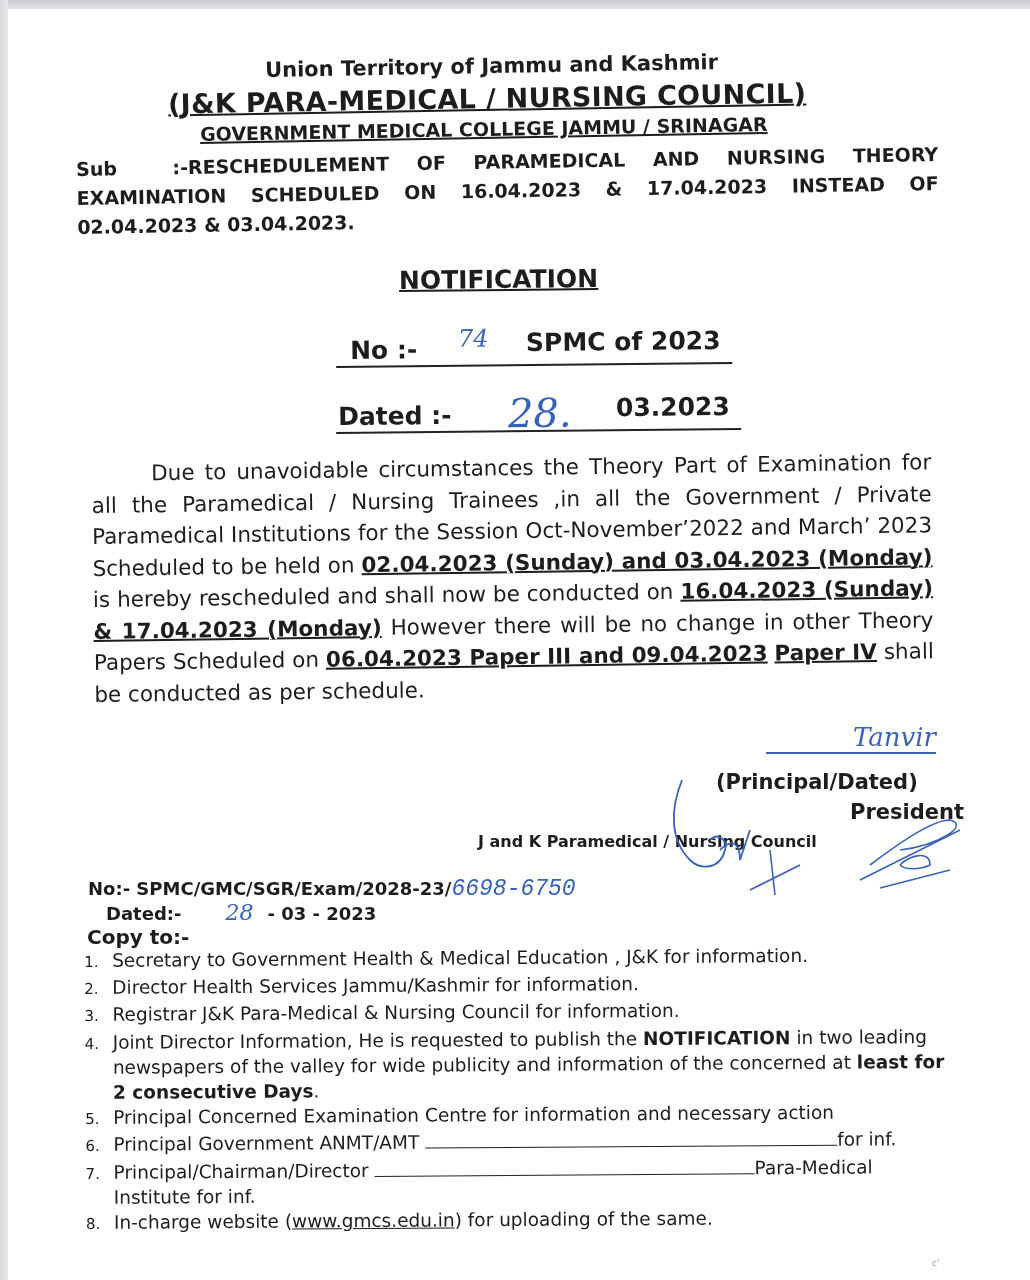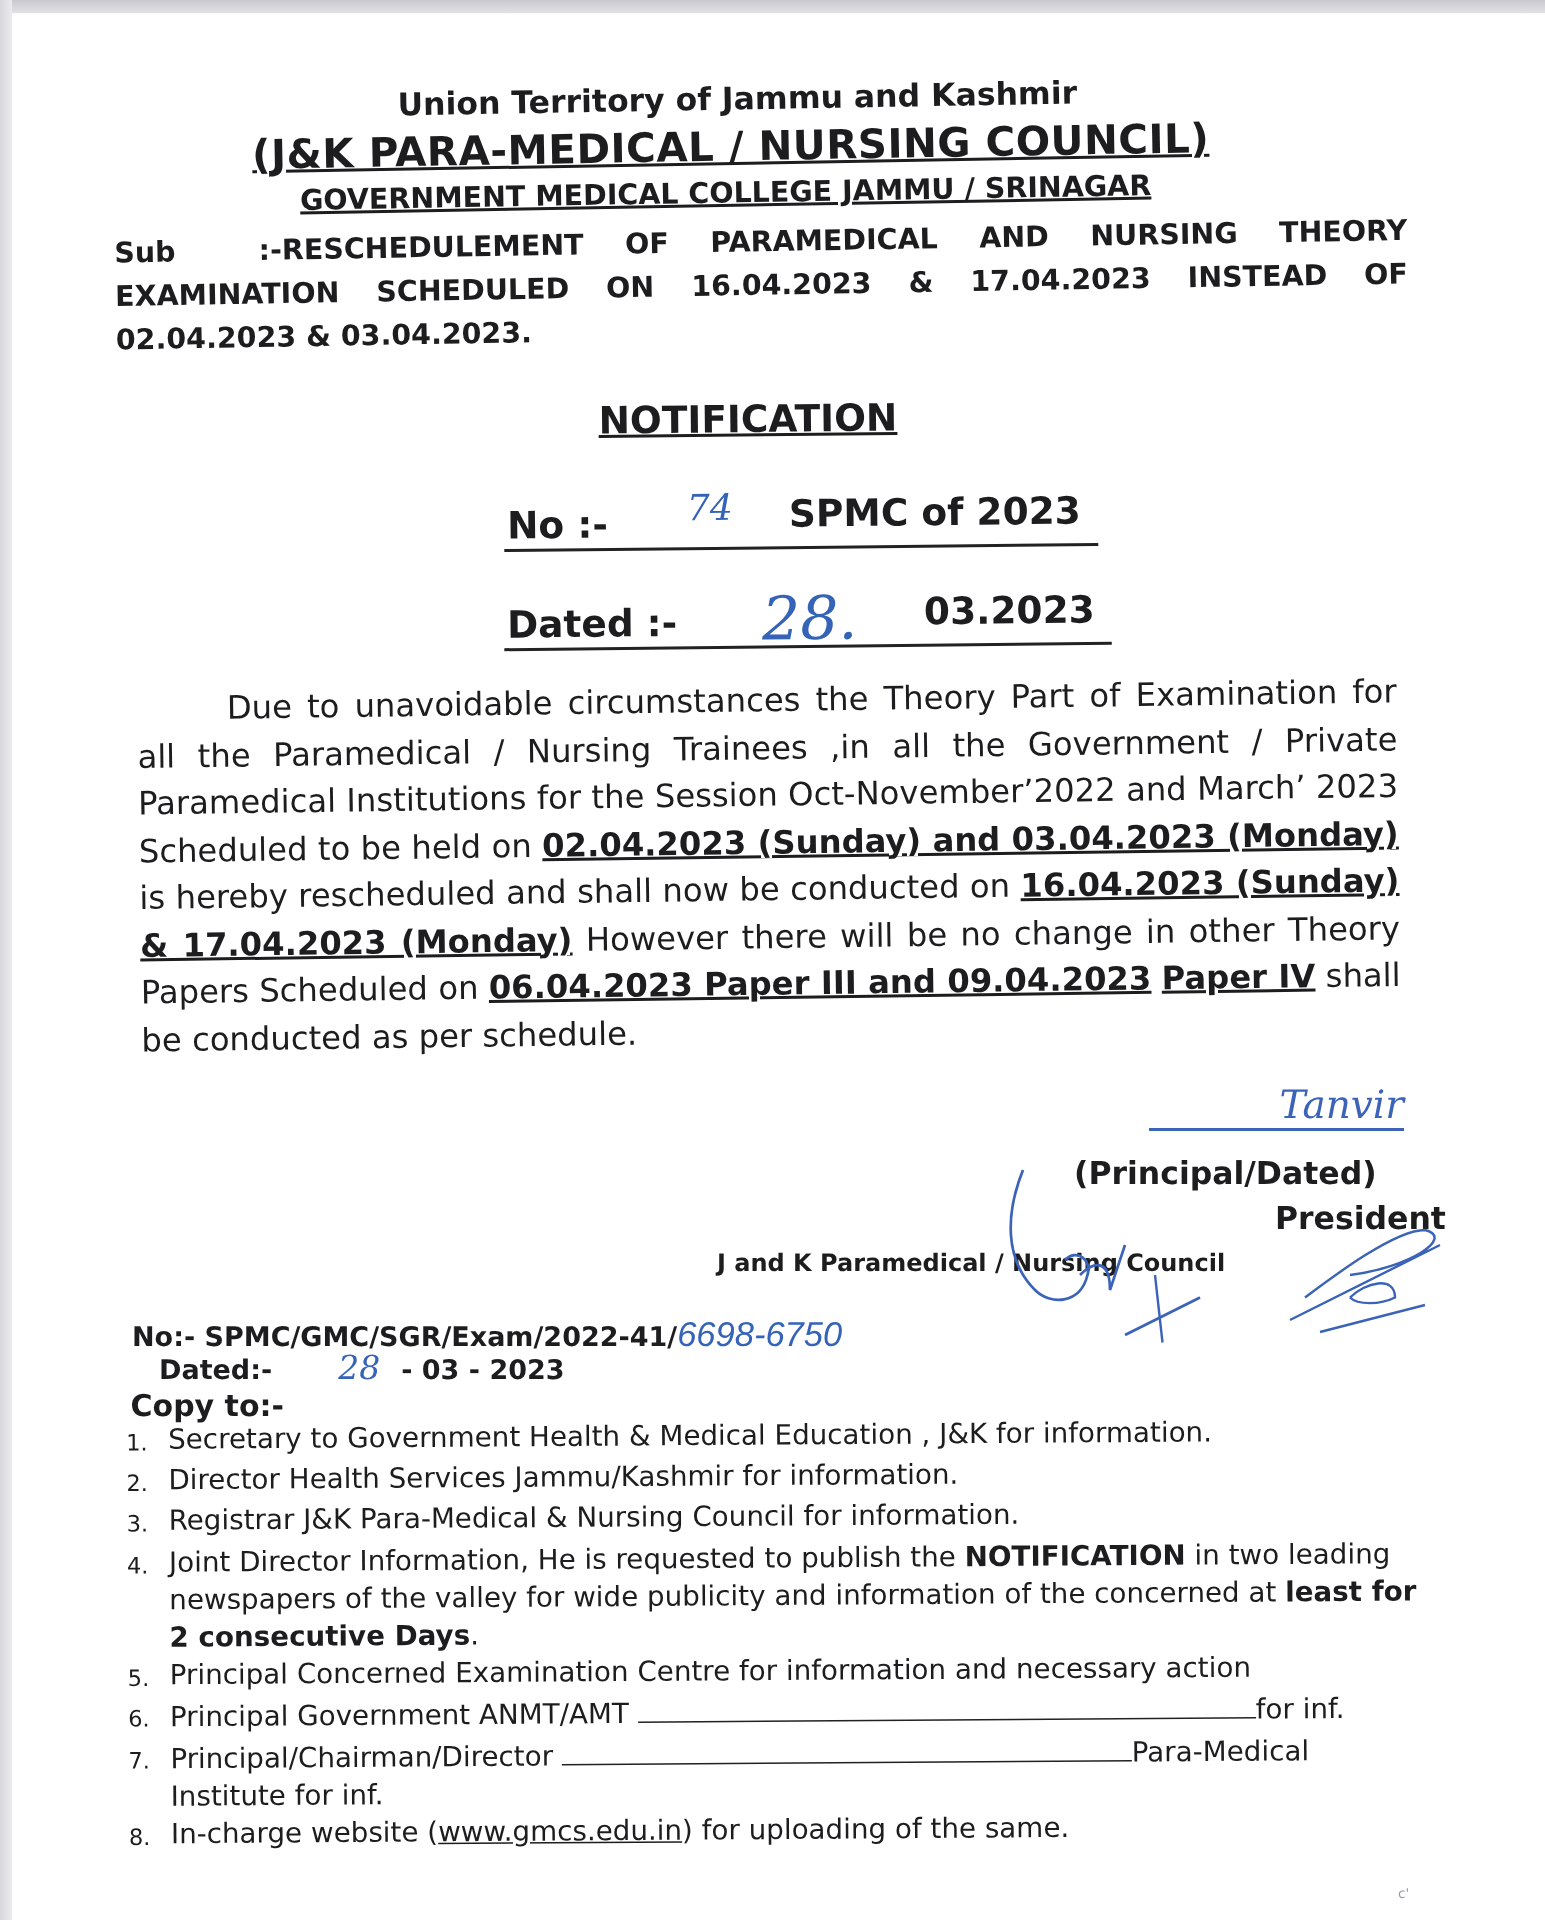--- a/index.html
+++ b/index.html
@@ -21,21 +21,21 @@
     text-decoration: underline; text-decoration-thickness: 2px; transform: rotate(-1deg); }
 
   .subject { left: 76px; top: 155px; width: 862px; font-size: 19px; font-weight: bold;
     line-height: 29px; white-space: normal; text-align: justify; text-align-last: left;
     transform: rotate(-1deg); transform-origin: left top; }
 
   .notif-title { left: 399px; top: 265px; font-size: 25px; font-weight: bold; font-family: "DejaVu Sans", sans-serif;
     text-decoration: underline; text-decoration-thickness: 2px; transform: rotate(-0.6deg); }
   .no-line { left: 336px; top: 326px; width: 396px; font-size: 25px; font-weight: bold;
     border-bottom: 2px solid #222; transform: rotate(-0.6deg); height: 38px; }
-  .no-line .lbl { position: absolute; left: 2px; top: 8px; }
+  .no-line .lbl { position: absolute; left: 14px; top: 8px; }
   .no-line .hand { position: absolute; left: 88px; top: -2px; font-family: "DejaVu Serif", serif;
     font-weight: normal; color: #3563b8; font-size: 24px; font-style: italic; margin-left: 34px; }
   .no-line .rest { position: absolute; left: 190px; top: 2px; }
   .dated-line { left: 336px; top: 392px; width: 405px; font-size: 25px; font-weight: bold;
     border-bottom: 2px solid #222; transform: rotate(-0.6deg); height: 38px; }
   .dated-line .lbl { position: absolute; left: 2px; top: 8px; }
   .dated-line .hand { position: absolute; left: 172px; top: -2px; font-family: "DejaVu Serif", serif;
     font-weight: normal; color: #3563b8; font-size: 40px; font-style: italic; }
   .dated-line .rest { position: absolute; left: 280px; top: 2px; }
 
@@ -45,21 +45,21 @@
   .body-para .bu { font-weight: bold; text-decoration: underline; text-decoration-thickness: 2px; }
 
   .sig-scribble { left: 766px; top: 722px; color: #3b63b8; font-family: "DejaVu Serif", serif;
     font-style: italic; font-size: 26px; border-bottom: 2px solid #3b63b8; width: 160px; padding-left: 10px; text-align: right; }
   .sig-title1 { left: 716px; top: 770px; font-size: 21px; font-weight: bold; }
   .sig-title2 { left: 850px; top: 800px; font-size: 21px; font-weight: bold; }
   .sig-title3 { left: 478px; top: 832px; font-size: 16px; font-weight: bold; }
   .sig-svg { position: absolute; left: 600px; top: 770px; }
 
   .ref-no { left: 88px; top: 876px; font-size: 18px; font-weight: bold; }
-  .ref-no .hand { color: #3563b8; font-weight: normal; font-family: Liberation Sans, sans-serif; font-size: 23px; font-style: italic; }
+  .ref-no .hand { color: #3563b8; font-weight: normal; font-family: Liberation Mono, monospace; font-size: 23px; font-style: italic; }
   .ref-dated { left: 88px; top: 900px; font-size: 18px; font-weight: bold; margin-left: 18px; }
   .ref-dated .hand { color: #3563b8; font-weight: normal; font-family: "DejaVu Serif", serif; font-size: 22px; font-style: italic; margin: 0 14px 0 44px; }
   .copy-to { left: 87px; top: 925px; font-size: 20px; font-weight: bold; }
 
   .copy-list { left: 84px; top: 948px; width: 860px; font-size: 18.5px; line-height: 25.2px;
     white-space: normal; transform: rotate(-0.4deg); transform-origin: left top; }
   .copy-item { display: flex; }
   .copy-item .num { width: 28px; flex: none; font-size: 15px; padding-top: 2px; }
   .copy-item .txt { flex: 1; }
   .copy-item b { font-weight: bold; }
@@ -105,21 +105,21 @@
 <div class="abs sig-title3">J and K Paramedical / Nursing Council</div>
 
 <svg class="sig-svg" width="380" height="130" viewBox="0 0 380 130">
   <path d="M82 10 C 70 40, 70 70, 90 90 C 100 100, 120 100, 125 80 C 128 70, 118 62, 110 70 M 120 80 C 130 70, 140 70, 140 90 L 150 60" fill="none" stroke="#3b63b8" stroke-width="1.8"></path>
   <path d="M150 120 C 170 110, 190 100, 200 95" fill="none" stroke="#3b63b8" stroke-width="1.8"></path>
   <path d="M170 80 L 175 125" fill="none" stroke="#3b63b8" stroke-width="1.6"></path>
   <path d="M260 110 C 300 90, 340 70, 360 60 M 270 95 C 290 80, 330 50, 350 50 C 370 55, 340 75, 300 80 M 300 95 C 310 85, 330 80, 330 95 C 320 100, 305 100, 300 95 M 280 118 L 350 100" fill="none" stroke="#3b63b8" stroke-width="1.6"></path>
 </svg>
 
 <div class="abs ref-no">
-  <span>No:- SPMC/GMC/SGR/Exam/2022-41/</span><span class="hand">6698-6750</span>
+  <span>No:- SPMC/GMC/SGR/Exam/2028-23/</span><span class="hand">6698-6750</span>
 </div>
 <div class="abs ref-dated">
   <span>Dated:-</span><span class="hand">28</span><span>- 03 - 2023</span>
 </div>
 <div class="abs copy-to">Copy to:-</div>
 
 <div class="abs copy-list">
   <div class="copy-item">
     <span class="num">1.</span>
     <span class="txt">Secretary to Government Health &amp; Medical Education , J&amp;K for information.</span>

